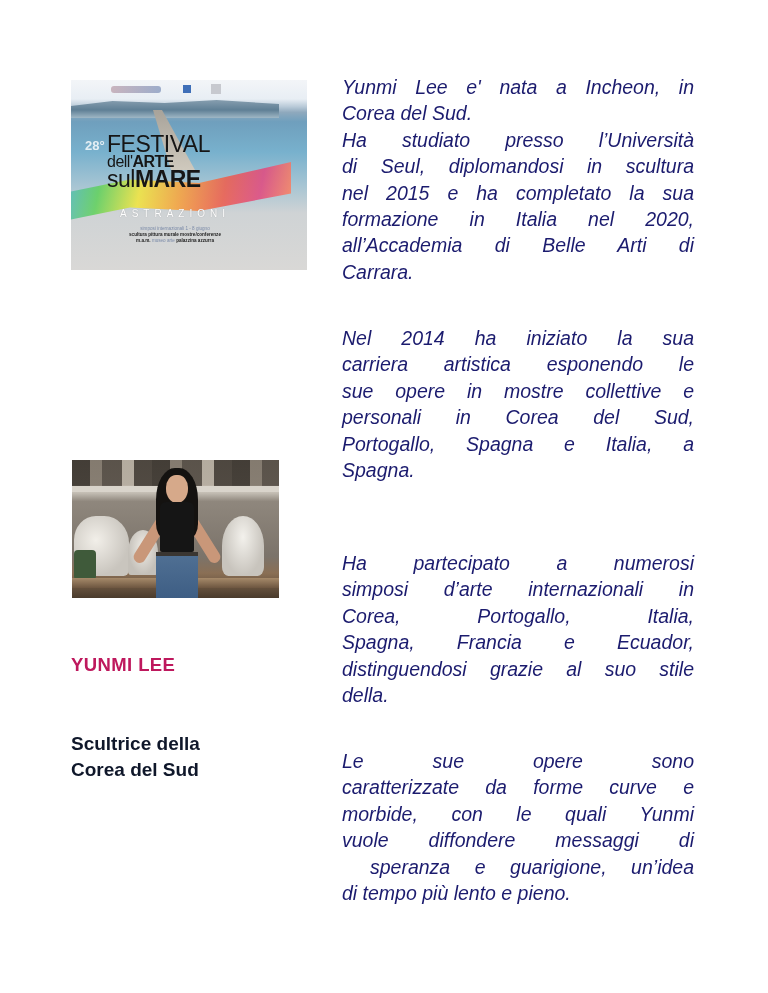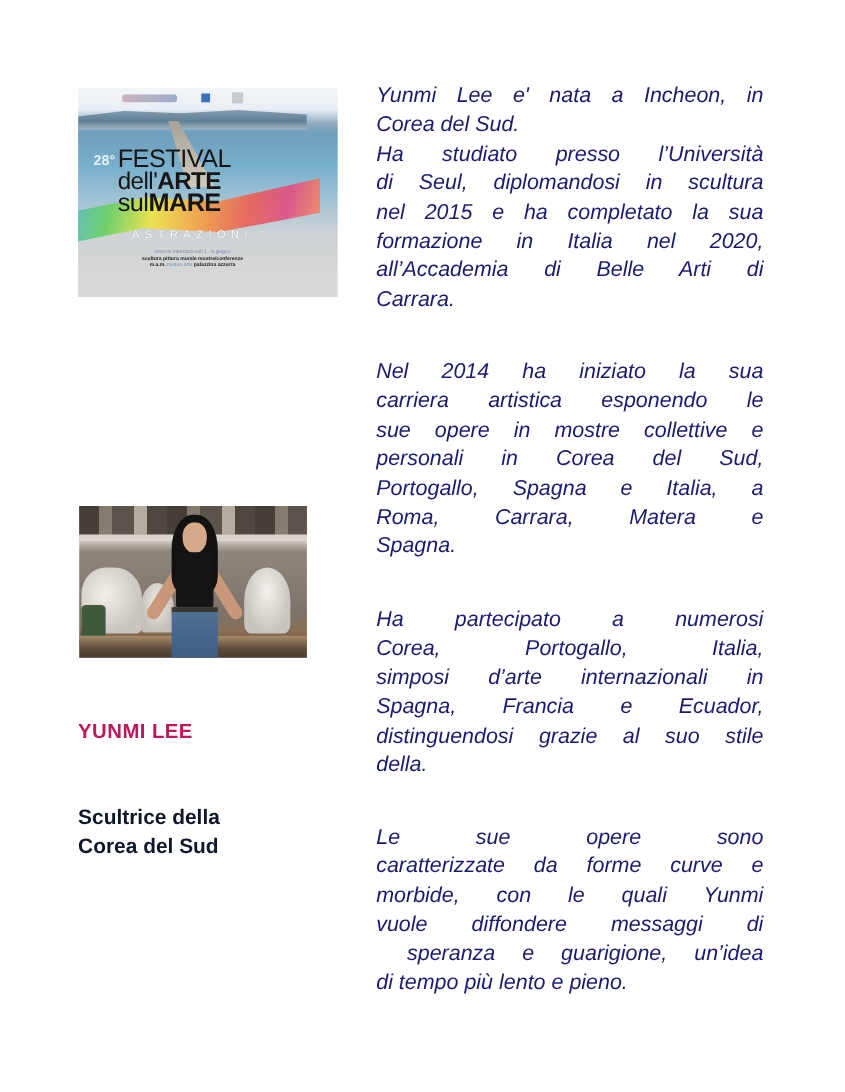--- a/index.html
+++ b/index.html
@@ -20,21 +20,21 @@
     background: linear-gradient(180deg, #8ea4b4, #5f7f95 60%, #9fb7c5); clip-path: polygon(0 40%, 20% 15%, 45% 25%, 70% 10%, 100% 30%, 100% 100%, 0 100%); }
   .poster .pier { position: absolute; left: 70px; top: 30px; width: 60px; height: 60px;
     background: linear-gradient(180deg,#a8a39a,#cfc9bd); clip-path: polygon(20% 0, 35% 0, 90% 100%, 50% 100%); }
   .poster .rainbow { position: absolute; left: -10px; top: 75px; width: 230px; height: 70px;
     background: linear-gradient(100deg, #4fb3e0 0%, #5fd15a 18%, #f4e63a 35%, #f8a13a 52%, #ef5b4a 70%, #e2477e 85%, #ff8a5a 100%);
     clip-path: polygon(0 55%, 30% 35%, 60% 40%, 100% 10%, 100% 55%, 60% 80%, 30% 75%, 0 95%); opacity: .85; }
   .poster .title-block { position: absolute; left: 36px; top: 54px; width: 170px; color: #161616;
     font-family: "Liberation Sans", sans-serif; line-height: 0.9; }
   .poster .edition { position:absolute; left:-22px; top:6px; font-family:"Liberation Sans",sans-serif; font-size:13px; font-weight:bold; color:#ffffff; opacity:.8; }
   .poster .line1 { font-size: 23px; letter-spacing: -0.5px; }
-  .poster .line2 { font-size: 22px; letter-spacing: -0.5px; }
+  .poster .line2 { font-size: 16px; letter-spacing: -0.5px; }
   .poster .line2 b, .poster .line3 b { font-weight: 900; }
   .poster .line3 { font-size: 23px; letter-spacing: -0.5px; }
   .poster .subtitle { position: absolute; left: 0; width: 208px; top: 128px; text-align: center;
     font-family: "Liberation Sans", sans-serif; font-size: 10px; letter-spacing: 5px; color: #ffffff; text-shadow: 0 0 1px #999; }
   .poster .info { position: absolute; left: 0; width: 208px; top: 146px; text-align: center;
     font-family: "Liberation Sans", sans-serif; font-size: 4.6px; line-height: 6px; color: #222; font-weight: bold; }
   .poster .info .light { color: #7a8aa8; font-weight: normal; }
 
   .heading-note {
     position: absolute; left: 71px; top: 337px;
@@ -147,28 +147,27 @@
     <p style="text-align-last: justify;">all’Accademia di Belle Arti di</p>
     <p class="last">Carrara.</p>
   </div>
 
   <div class="bio bio-2">
     <p style="text-align-last: justify;">Nel 2014 ha iniziato la sua</p>
     <p style="text-align-last: justify;">carriera artistica esponendo le</p>
     <p style="text-align-last: justify;">sue opere in mostre collettive e</p>
     <p style="text-align-last: justify;">personali in Corea del Sud,</p>
     <p style="text-align-last: justify;">Portogallo, Spagna e Italia, a</p>
-    <p style="text-align-last: justify;">Roma, Carrara, Matera e</p>
     <p class="last">Spagna.</p>
   </div>
 
   <div class="bio bio-3">
     <p style="text-align-last: justify;">Ha partecipato a numerosi</p>
+    <p style="text-align-last: justify;">simposi d’arte internazionali in</p>
     <p style="text-align-last: justify;">Corea, Portogallo, Italia,</p>
-    <p style="text-align-last: justify;">simposi d’arte internazionali in</p>
     <p style="text-align-last: justify;">Spagna, Francia e Ecuador,</p>
     <p style="text-align-last: justify;">distinguendosi grazie al suo stile</p>
     <p class="last">della.</p>
   </div>
 
   <div class="bio bio-4">
     <p style="text-align-last: justify;">Le sue opere sono</p>
     <p style="text-align-last: justify;">caratterizzate da forme curve e</p>
     <p style="text-align-last: justify;">morbide, con le quali Yunmi</p>
     <p style="text-align-last: justify;">vuole diffondere messaggi di</p>

